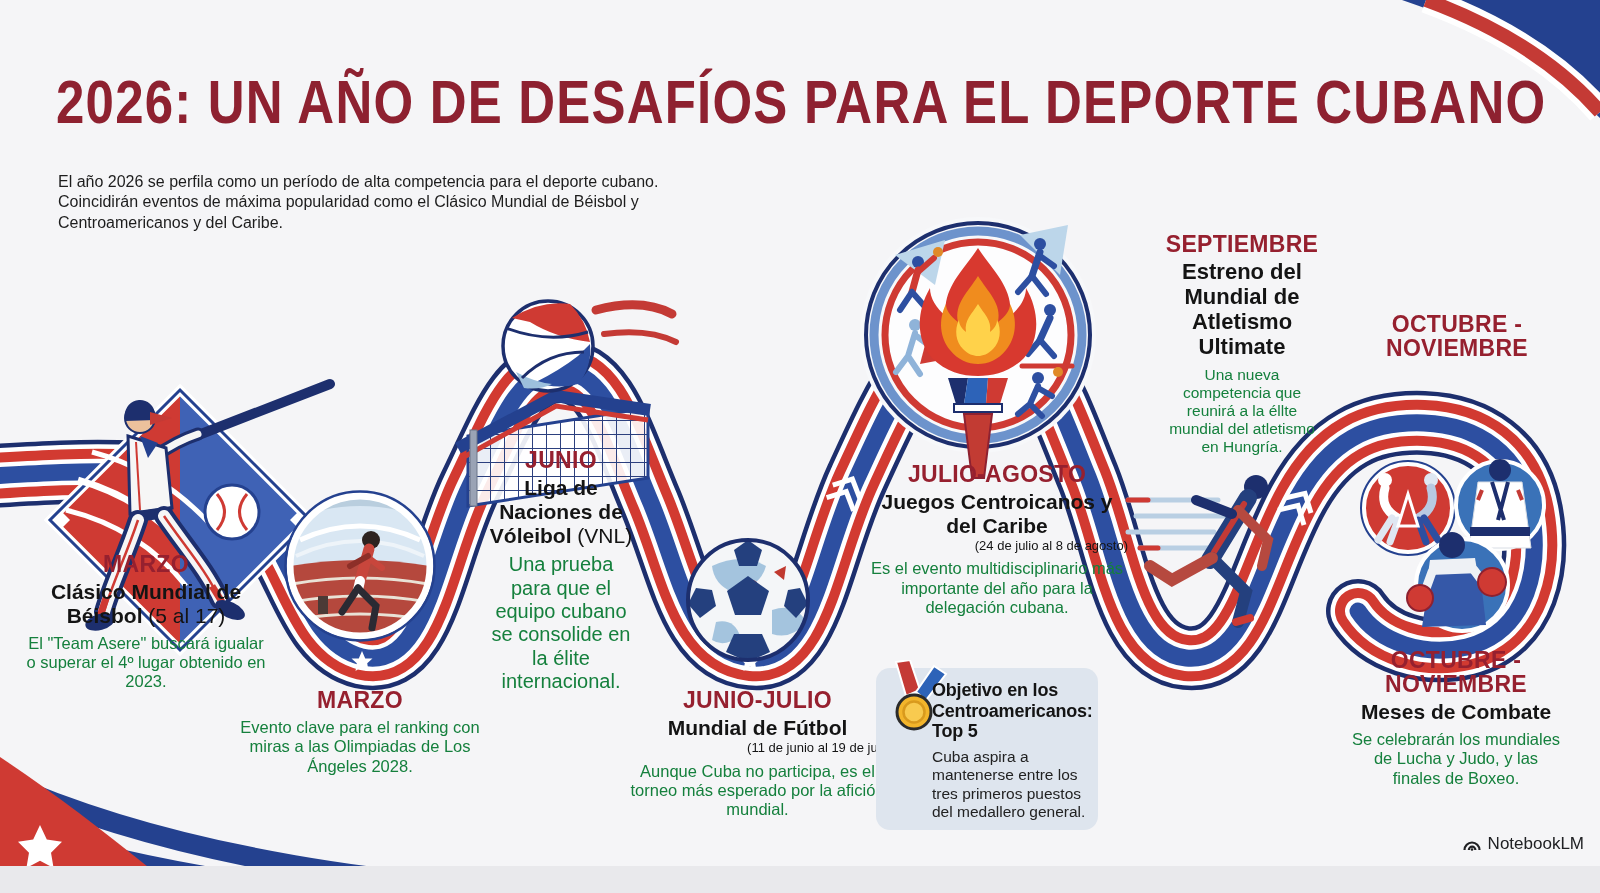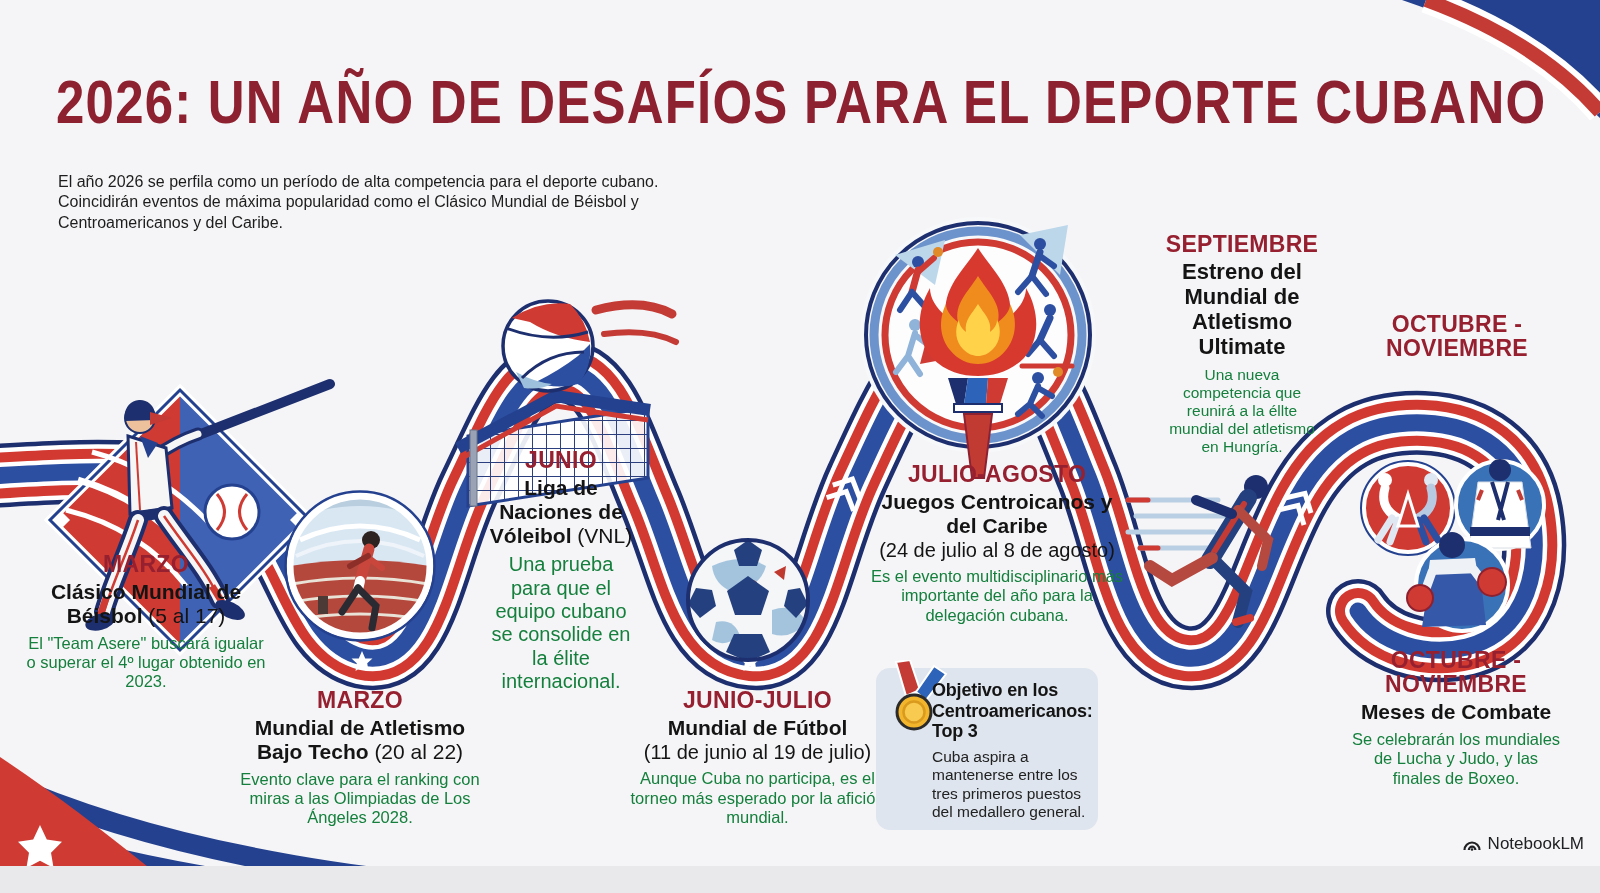--- a/index.html
+++ b/index.html
@@ -8,21 +8,21 @@
   .bg{position:absolute;left:0;top:0;z-index:1;}
   .txt{position:absolute;z-index:3;}
   .h1{left:56px;top:34px;font-size:51px;font-weight:bold;color:#8e2130;letter-spacing:1.2px;
       transform:scaleY(1.18);transform-origin:left top;white-space:nowrap;}
   .intro{left:58px;top:172px;font-size:16px;line-height:1.28;color:#1d1d1d;}
   .intro div{white-space:nowrap;}
   .event{position:absolute;z-index:3;text-align:center;}
   .month{font-size:23px;font-weight:bold;color:#96202f;letter-spacing:.3px;margin-bottom:4px;line-height:1.05;}
   .etitle{font-size:21px;font-weight:bold;color:#141414;line-height:1.13;}
   .dates{font-weight:normal;}
-  .dates-block{display:block;font-weight:normal;font-size:20px;margin-top:1px;}
+  .dates-block{display:block;font-weight:normal;font-size:13px;margin-top:1px;text-align:right;}
   .ebody{font-size:16.5px;line-height:1.17;color:#15803d;margin-top:6px;}
   .small .ebody{font-size:15.5px;}
   .obj-box{position:absolute;z-index:3;left:876px;top:668px;width:222px;height:162px;
            background:#dee5ee;border-radius:14px;}
   .obj-medal{position:absolute;left:6px;top:-8px;}
   .obj-title{position:absolute;left:56px;top:12px;width:166px;font-size:18px;font-weight:bold;
              color:#141414;line-height:1.15;letter-spacing:-.2px;text-align:left;}
   .obj-body{position:absolute;left:56px;top:80px;width:166px;font-size:15.5px;color:#222;
             line-height:1.18;text-align:left;}
   .wm{position:absolute;z-index:4;right:16px;bottom:12px;display:flex;align-items:center;gap:6px;
@@ -272,21 +272,20 @@
   </div>
 
   <div class="event" style="left:26px;top:552px;width:240px;">
     <div class="month">MARZO</div>
     <div class="etitle"><span>Clásico Mundial de Béisbol</span> <span class="dates">(5 al 17)</span></div>
     <div class="ebody">El "Team Asere" buscará igualar o superar el 4º lugar obtenido en 2023.</div>
   </div>
 
   <div class="event" style="left:240px;top:688px;width:240px;">
     <div class="month">MARZO</div>
-    <div class="etitle"><span>Mundial de Atletismo Bajo Techo</span> <span class="dates">(20 al 22)</span></div>
     <div class="ebody">Evento clave para el ranking con miras a las Olimpiadas de Los Ángeles 2028.</div>
   </div>
 
   <div class="event" style="left:486px;top:448px;width:150px;">
     <div class="month">JUNIO</div>
     <div class="etitle"><span>Liga de Naciones de Vóleibol</span> <span class="dates">(VNL)</span></div>
     <div class="ebody" style="font-size:20px;">Una prueba para que el equipo cubano se consolide en la élite internacional.</div>
   </div>
 
   <div class="event" style="left:620px;top:688px;width:275px;">
@@ -317,21 +316,21 @@
     <div class="ebody">Se celebrarán los mundiales de Lucha y Judo, y las finales de Boxeo.</div>
   </div>
 
   <div class="obj-box">
     <svg class="obj-medal" width="66" height="80" viewBox="0 0 66 80">
       <polygon points="14,2 28,0 38,30 24,36" fill="#c43a35" stroke="#ffffff" stroke-width="2"></polygon>
       <polygon points="52,6 64,14 44,40 34,32" fill="#2d63b8" stroke="#ffffff" stroke-width="2"></polygon>
       <circle cx="32" cy="52" r="17" fill="#f3b52b" stroke="#2b2b2b" stroke-width="3"></circle>
       <circle cx="32" cy="52" r="10.5" fill="#f8ca4f" stroke="#d99a1d" stroke-width="2.5"></circle>
     </svg>
-    <div class="obj-title">Objetivo en los Centroamericanos: Top 3</div>
+    <div class="obj-title">Objetivo en los Centroamericanos: Top 5</div>
     <div class="obj-body">Cuba aspira a mantenerse entre los tres primeros puestos del medallero general.</div>
   </div>
 
   <div class="wm">
     <svg width="20" height="20" viewBox="0 0 20 20">
       <path d="M 2.5 16 A 7.5 7.5 0 0 1 17.5 16" fill="none" stroke="#202124" stroke-width="2.2"></path>
       <path d="M 6.8 16 A 3.3 3.3 0 0 1 13.4 16" fill="none" stroke="#202124" stroke-width="2.2"></path>
       <circle cx="10" cy="15.5" r="1.3" fill="#202124"></circle>
     </svg>
     <span>NotebookLM</span>

